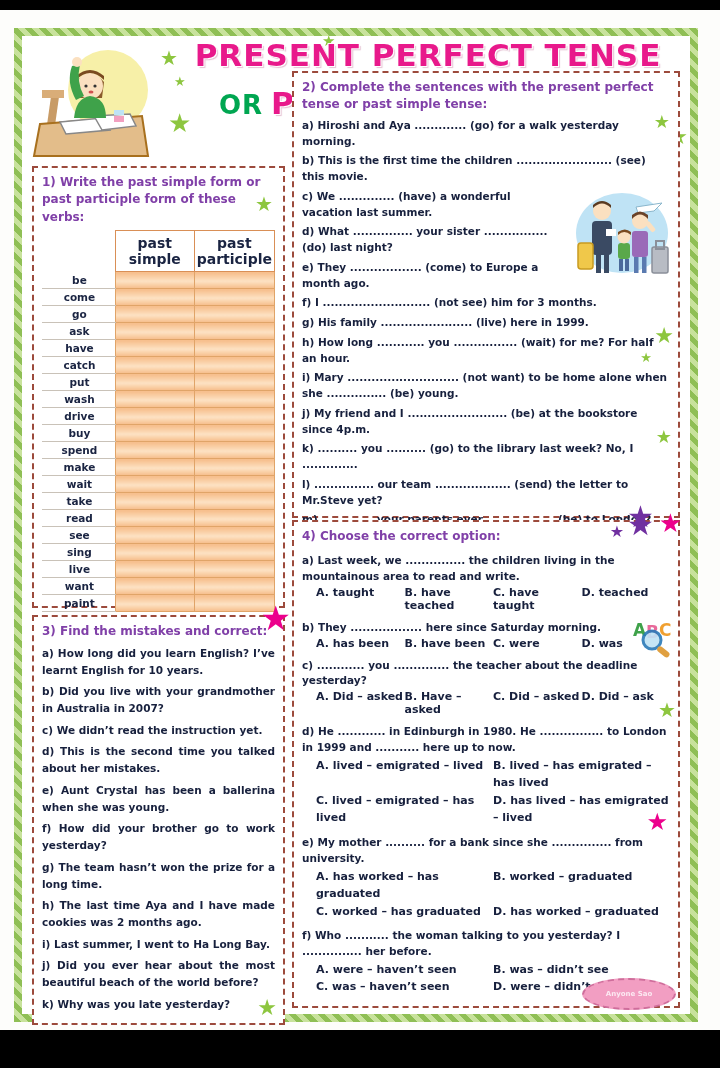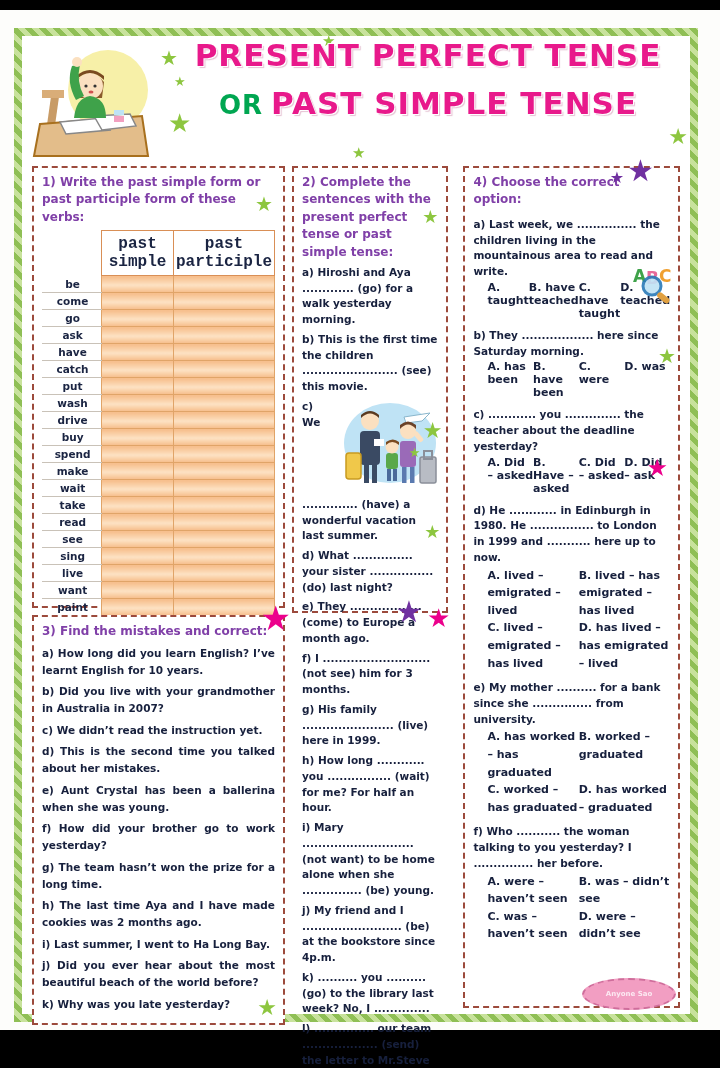--- a/index.html
+++ b/index.html
@@ -19,32 +19,32 @@
              text-shadow:1px 1px 0 #fff,-1px -1px 0 #fff,2px 2px 1px rgba(150,10,80,.25); }
   .t-line2 { font-size:31px; font-weight:bold; letter-spacing:1px; color:#e8198b; margin-top:12px;
              text-shadow:1px 1px 0 #fff,-1px -1px 0 #fff,2px 2px 1px rgba(150,10,80,.25); }
   .or { color:#00a651; font-size:26px; margin-right:8px;
         text-shadow:1px 1px 0 #fff,-1px -1px 0 #fff; }
   .sparkle { position:absolute; color:#8dc63f; font-weight:bold; }
 
   
   .content { position:absolute; top:130px; left:10px; right:10px; bottom:6px; display:flex; gap:7px; }
   .col-left { width:253px; display:flex; flex-direction:column; gap:7px; }
-  .col-right { flex:1; display:flex; gap:15px;justify-content:flex-end; }
+  .col-right { flex:1; display:flex; flex-direction:column; gap:2px;justify-content:flex-end; }
   .section { position:relative; border:2px dashed #9c4a3c; background:#fff; padding:6px 8px; color:#1a2442; }
   .sec-head { color:#8040a8; font-weight:bold; font-size:12px; line-height:1.45; margin-bottom:4px; }
   #sec1 { height:442px; }
   #sec3 { flex:1; }
   #sec2 { height:447px; }
   #sec4 { flex:1; }
 
   
   table.verbs { border-collapse:collapse; width:100%; margin-top:2px; }
-  table.verbs th { border:1.5px solid #d98f56; background:#fff; font-size:16px; font-weight:bold;
-                   color:#1a2442; padding:4px 2px; width:80px;font-family:Liberation Mono, monospace; }
+  table.verbs th { border:1.5px solid #d98f56; background:#fff; font-size:14px; font-weight:bold;
+                   color:#1a2442; padding:4px 2px; width:80px; }
   table.verbs td.verb { font-size:10.5px; font-weight:bold; color:#1a2442; padding:1px 2px 1px 4px;
                         border-bottom:1px solid #c9c2b8; width:75px;text-align:center; }
   table.verbs td.blank { border:1px solid #e0a468; height:17px;
                          background:linear-gradient(#f6bd8a,#fde2c4 55%,#f6bd8a); }
   table.verbs tr.corner td { border:none; }
 
   
   .ex p { font-size:10.5px; font-weight:bold; line-height:1.5; margin:4px 0; color:#17203d; }
   #sec3 .ex p { line-height:1.62; margin:4.5px 0; text-align:justify; }
 

